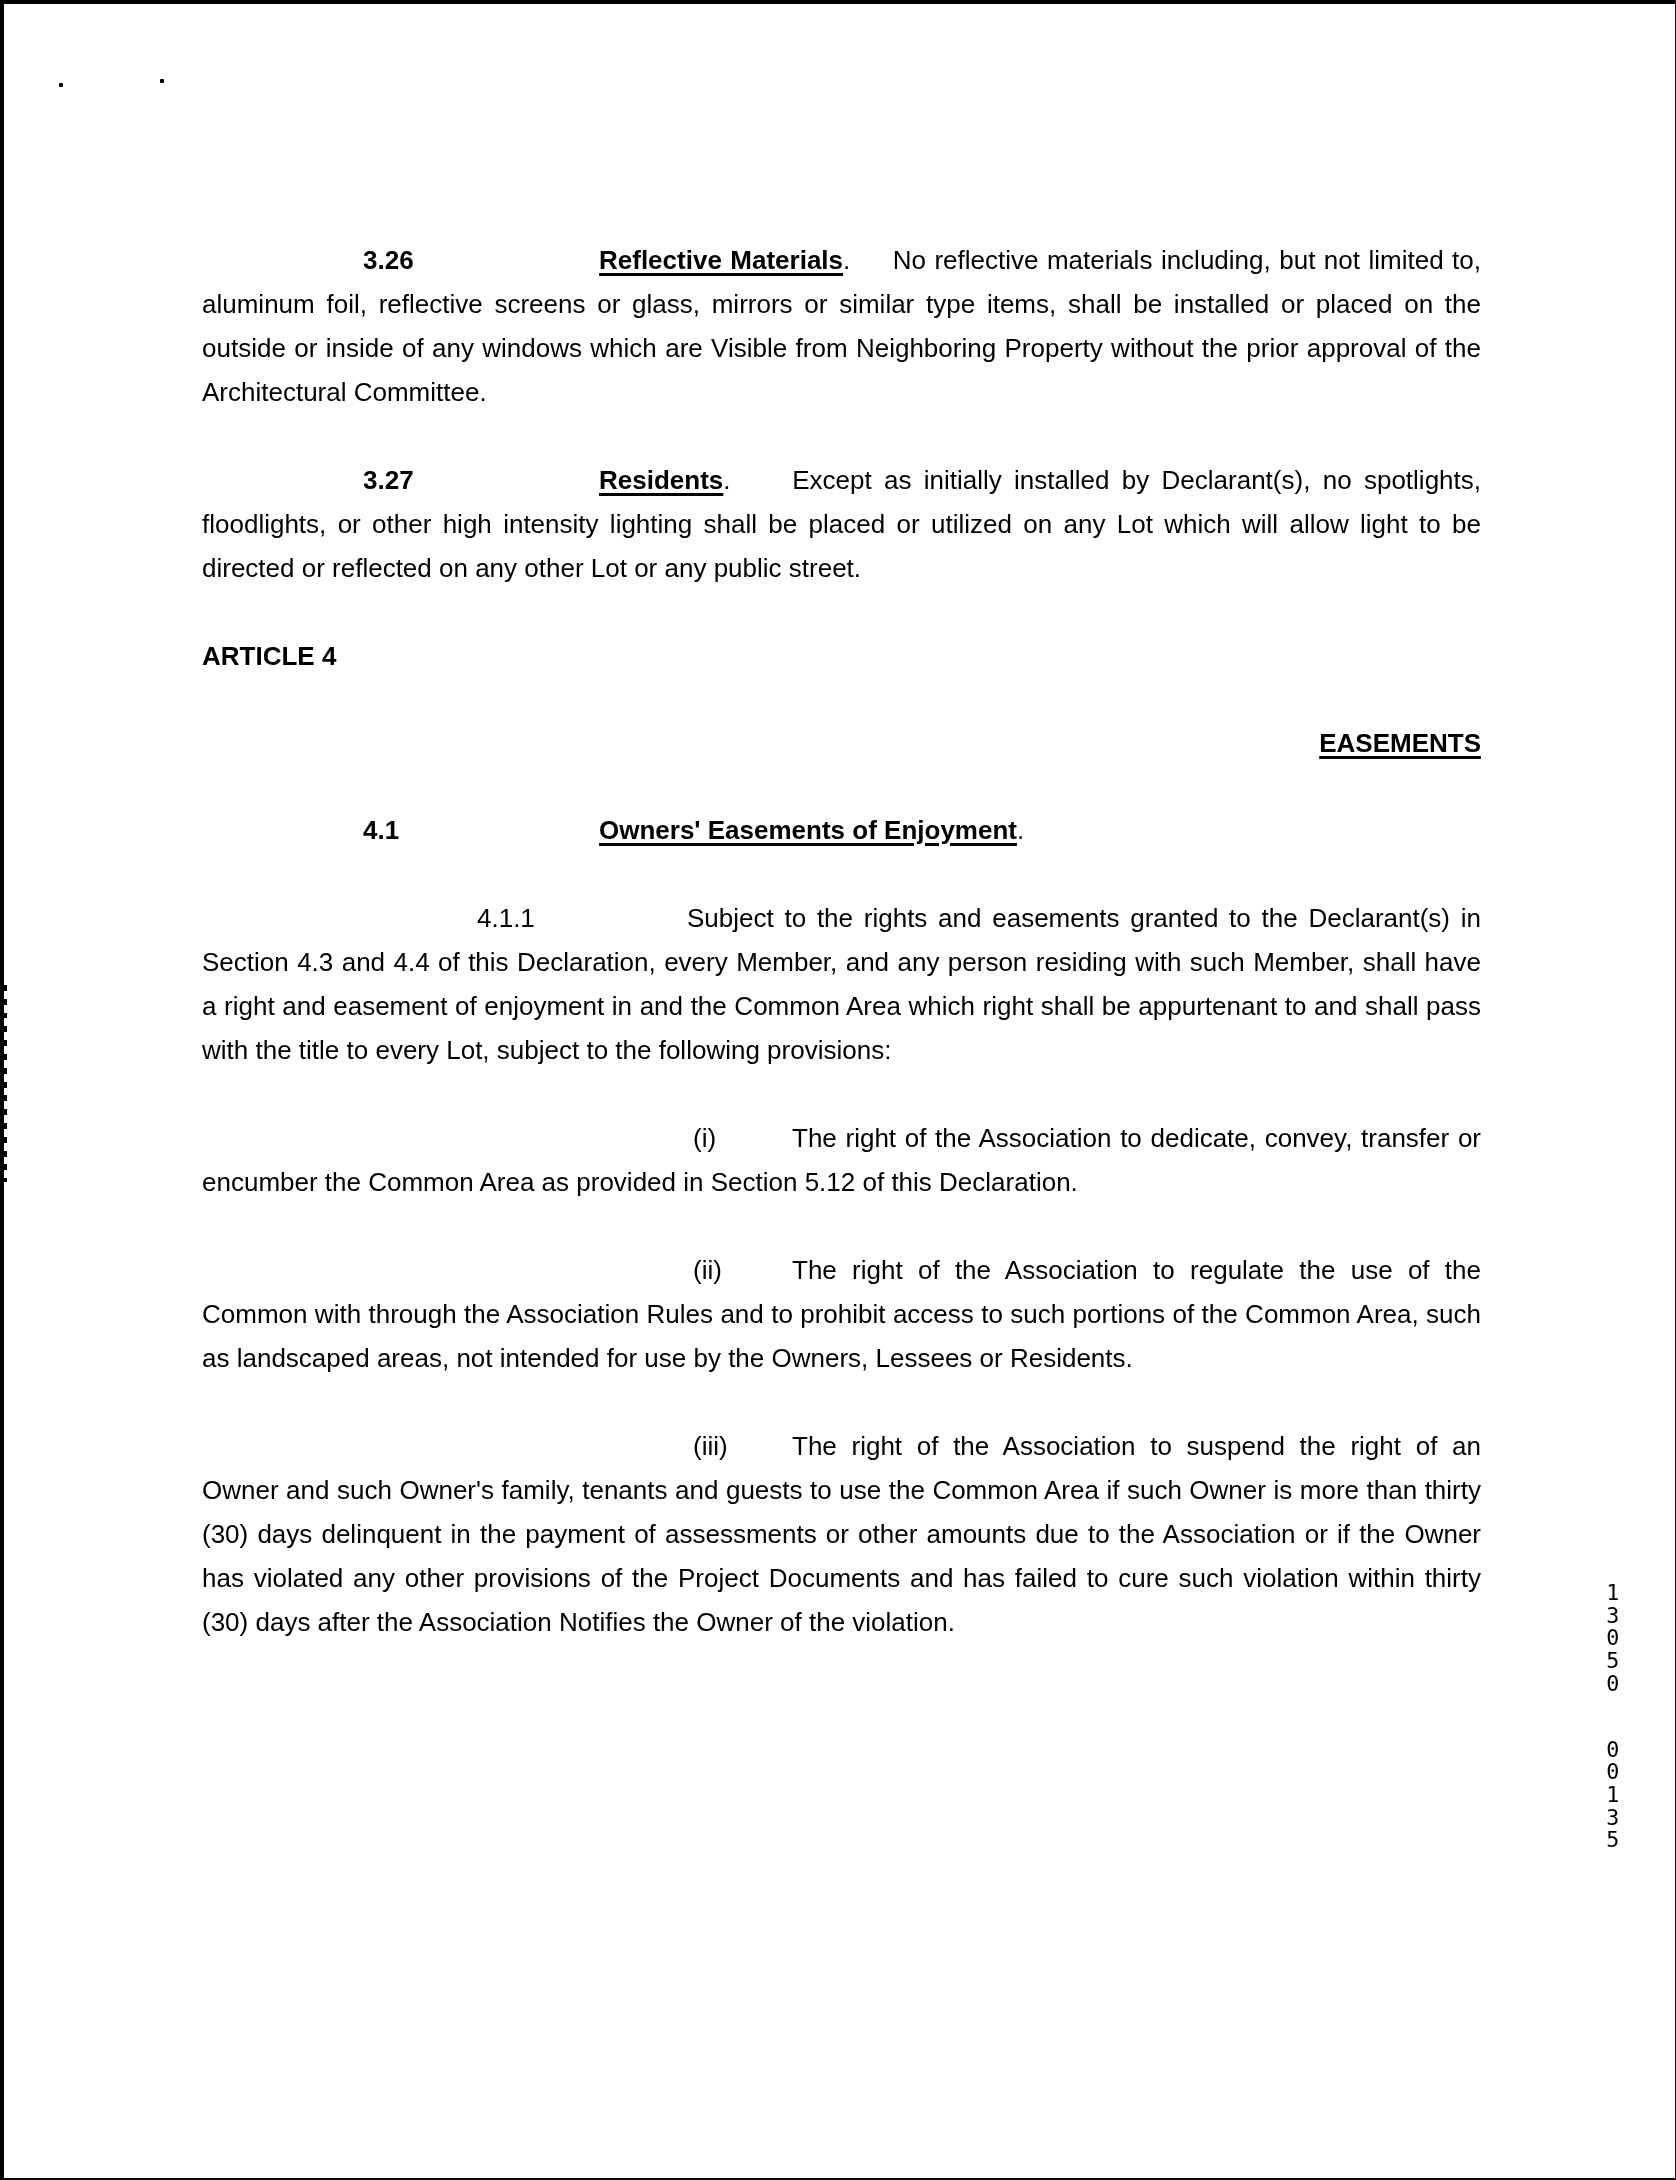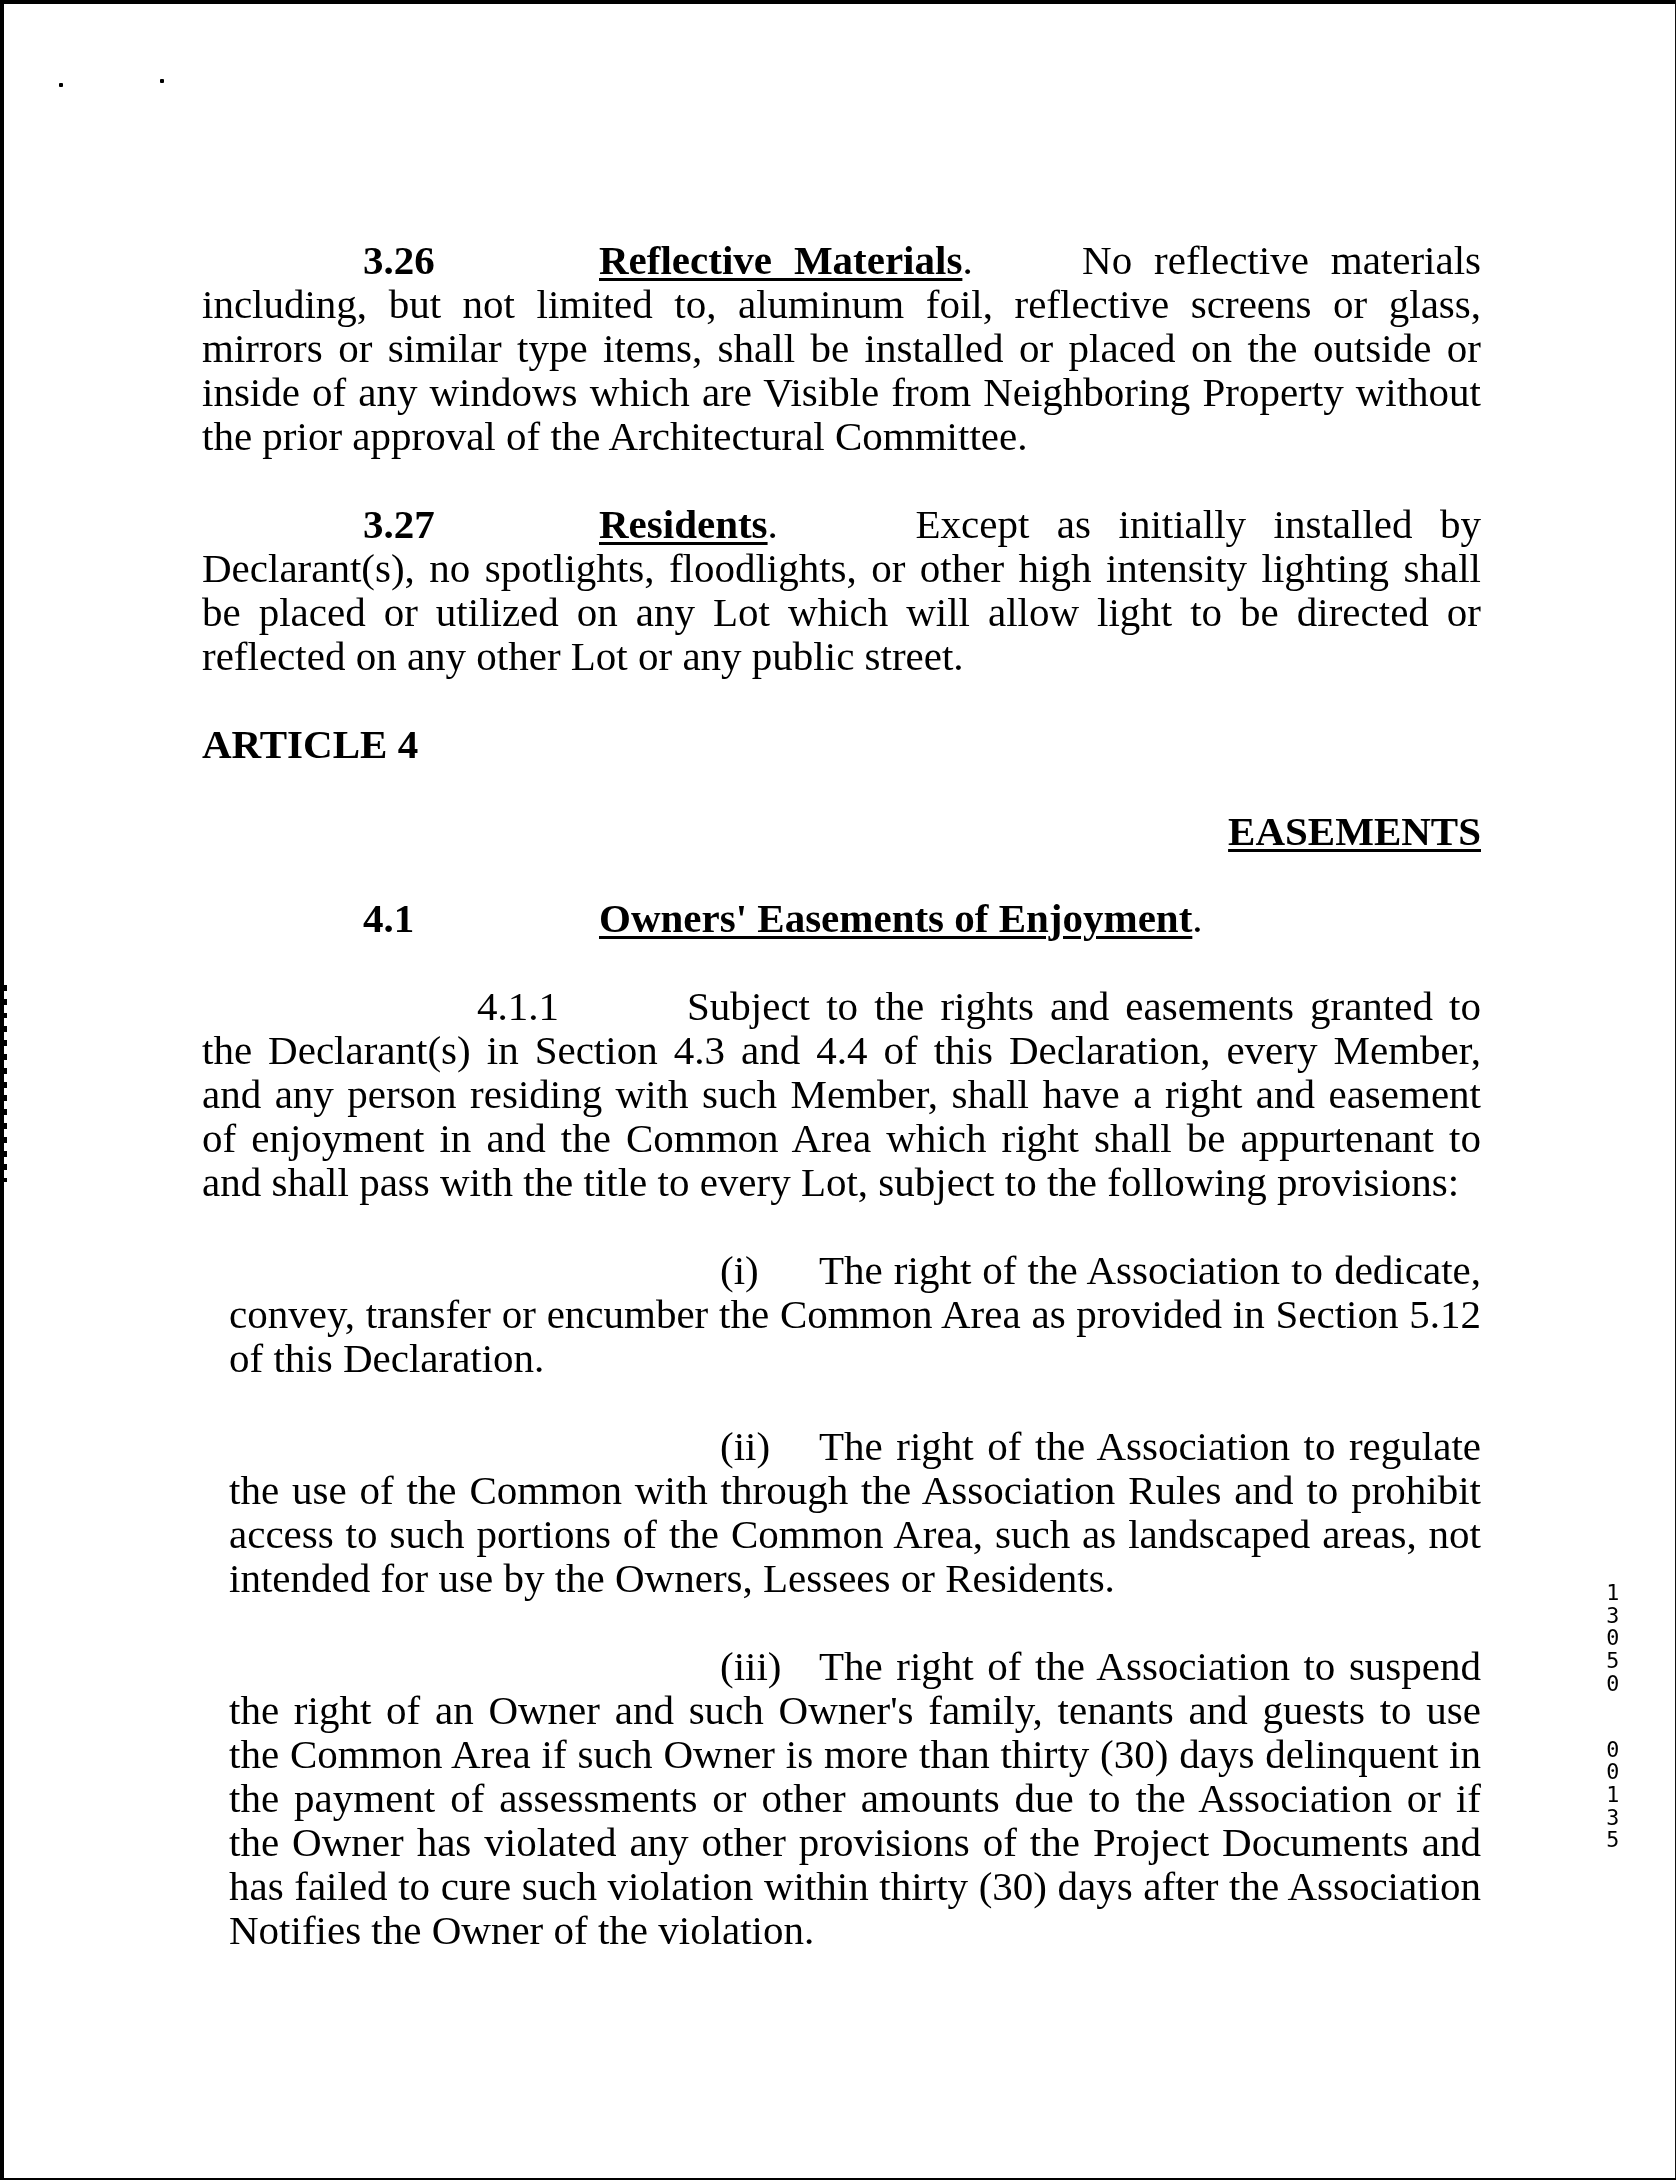--- a/index.html
+++ b/index.html
@@ -36,23 +36,22 @@
     .left-ticks {
       position: absolute; left: 0; top: 985px; width: 6.9px; height: 197px;
       background: repeating-linear-gradient(to bottom, #000 0 5.9px, transparent 5.9px 13.8px);
     }
 
     .page {
       position: absolute;
       left: 202px;
       top: 238px;
       width: 1279px;
-      font-size: 41px;
+      font-size: 26px;
       line-height: 44px;
-      font-family: Liberation Serif, serif;
     }
     .para {
       margin: 0;
       text-align: justify;
       text-align-last: left;
     }
     .num { font-weight: bold; }
     .u { text-decoration: underline; text-decoration-thickness: 3px; text-underline-offset: 3.9px; }
     .bold { font-weight: bold; }
 
@@ -75,21 +74,21 @@
     .sec-41 {
       margin-top: 43px;
       padding-left: 161px;
       font-weight: bold;
     }
     .sec-41 .num { display: inline-block; width: 236px; }
 
     .sub-411 { margin-top: 44px; text-indent: 275px; }
     .sub-411 .subnum { display: inline-block; width: 210px; text-indent: 0; }
 
-    .item { margin-top: 44px; text-indent: 491px; margin-left: 27px; }
+    .item { margin-top: 44px; text-indent: 491px; }
     .item .inum { display: inline-block; width: 99px; text-indent: 0; }
 
     .bates {
       position: absolute;
       left: 1601px;
       top: 1582px;
       width: 23.6px;
       font-family: "DejaVu Sans Mono", monospace;
       font-size: 21.7px;
       line-height: 22.7px;

